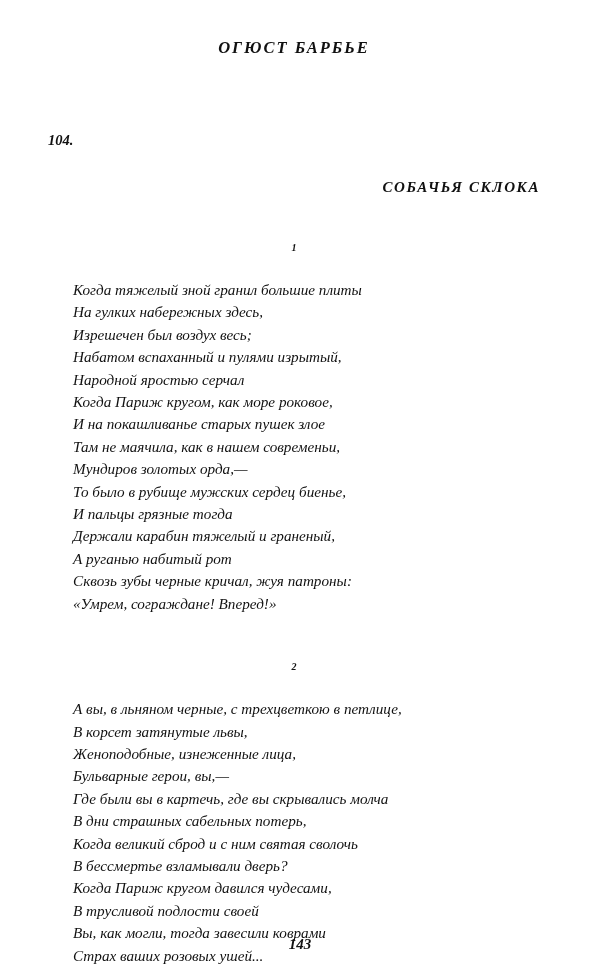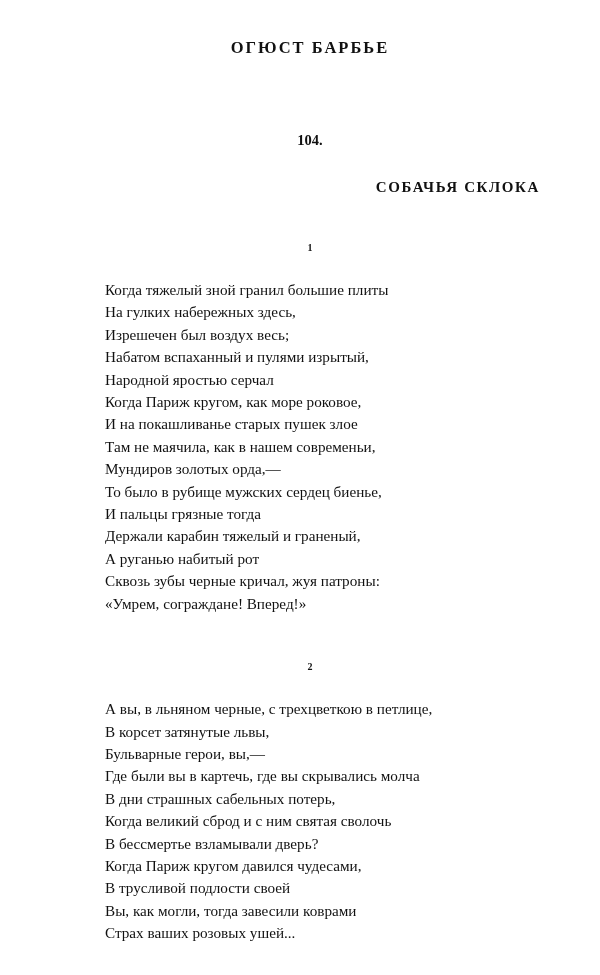--- a/index.html
+++ b/index.html
@@ -12,33 +12,33 @@
     background: #ffffff;
     font-family: "Liberation Serif", serif;
     color: #111111;
     position: relative;
     overflow: hidden;
   }
   .page {
     width: 600px;
     height: 975px;
     box-sizing: border-box;
-    padding: 30px 60px 0 80px;
+    padding: 30px 60px 0 48px;
     position: relative;
+    font-style: italic;
   }
   .author-header {
     text-align: center;
     font-size: 16.5px;
     font-weight: bold;
     letter-spacing: 2.0px;
     margin-top: 8px;
     margin-bottom: 0;
   }
   .poem-number {
-    text-align: center;
     font-size: 14.5px;
     font-weight: bold;
     margin-top: 74px;
   }
   .poem-title {
     text-align: right;
     font-size: 15px;
     font-weight: bold;
     letter-spacing: 1.6px;
     margin-top: 30px;
@@ -100,25 +100,27 @@
     <div class="verse-line">А руганью набитый рот</div>
     <div class="verse-line">Сквозь зубы черные кричал, жуя патроны:</div>
     <div class="verse-line">«Умрем, сограждане! Вперед!»</div>
   </div>
 
   <div class="section-number">2</div>
 
   <div class="stanza second">
     <div class="verse-line">А вы, в льняном черные, с трехцветкою в петлице,</div>
     <div class="verse-line">В корсет затянутые львы,</div>
+    <div class="verse-line">Женоподобные, изнеженные лица,</div>
     <div class="verse-line">Бульварные герои, вы,—</div>
     <div class="verse-line">Где были вы в картечь, где вы скрывались молча</div>
     <div class="verse-line">В дни страшных сабельных потерь,</div>
     <div class="verse-line">Когда великий сброд и с ним святая сволочь</div>
     <div class="verse-line">В бессмертье взламывали дверь?</div>
     <div class="verse-line">Когда Париж кругом давился чудесами,</div>
     <div class="verse-line">В трусливой подлости своей</div>
     <div class="verse-line">Вы, как могли, тогда завесили коврами</div>
     <div class="verse-line">Страх ваших розовых ушей...</div>
   </div>
 
+  <div class="page-number">143</div>
 
 </div>
 
 </body></html>

